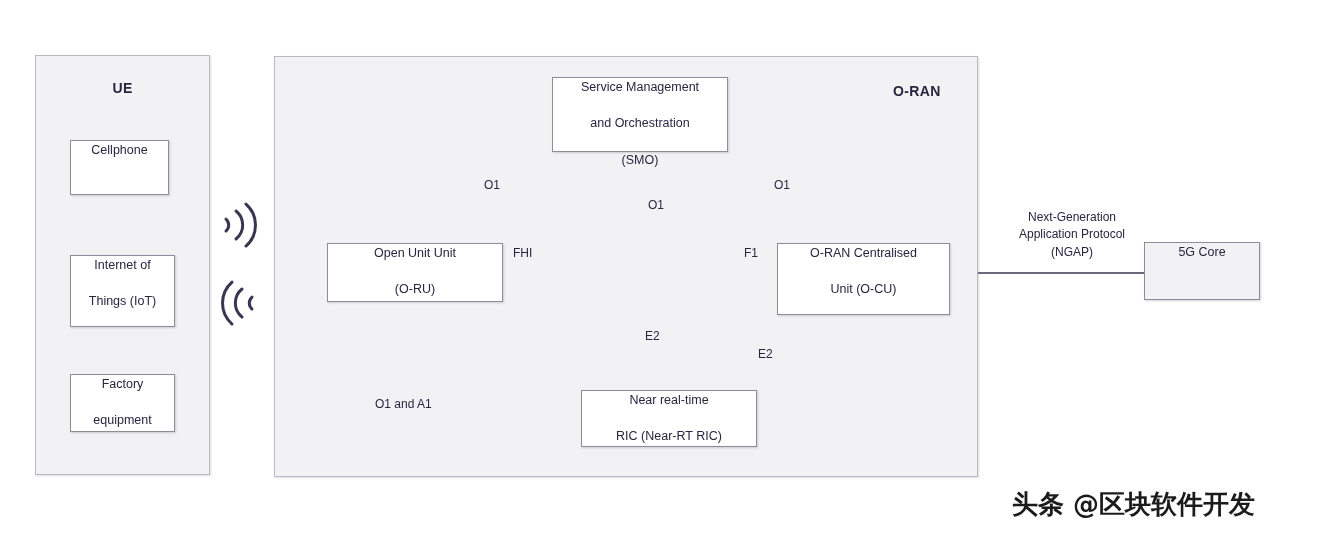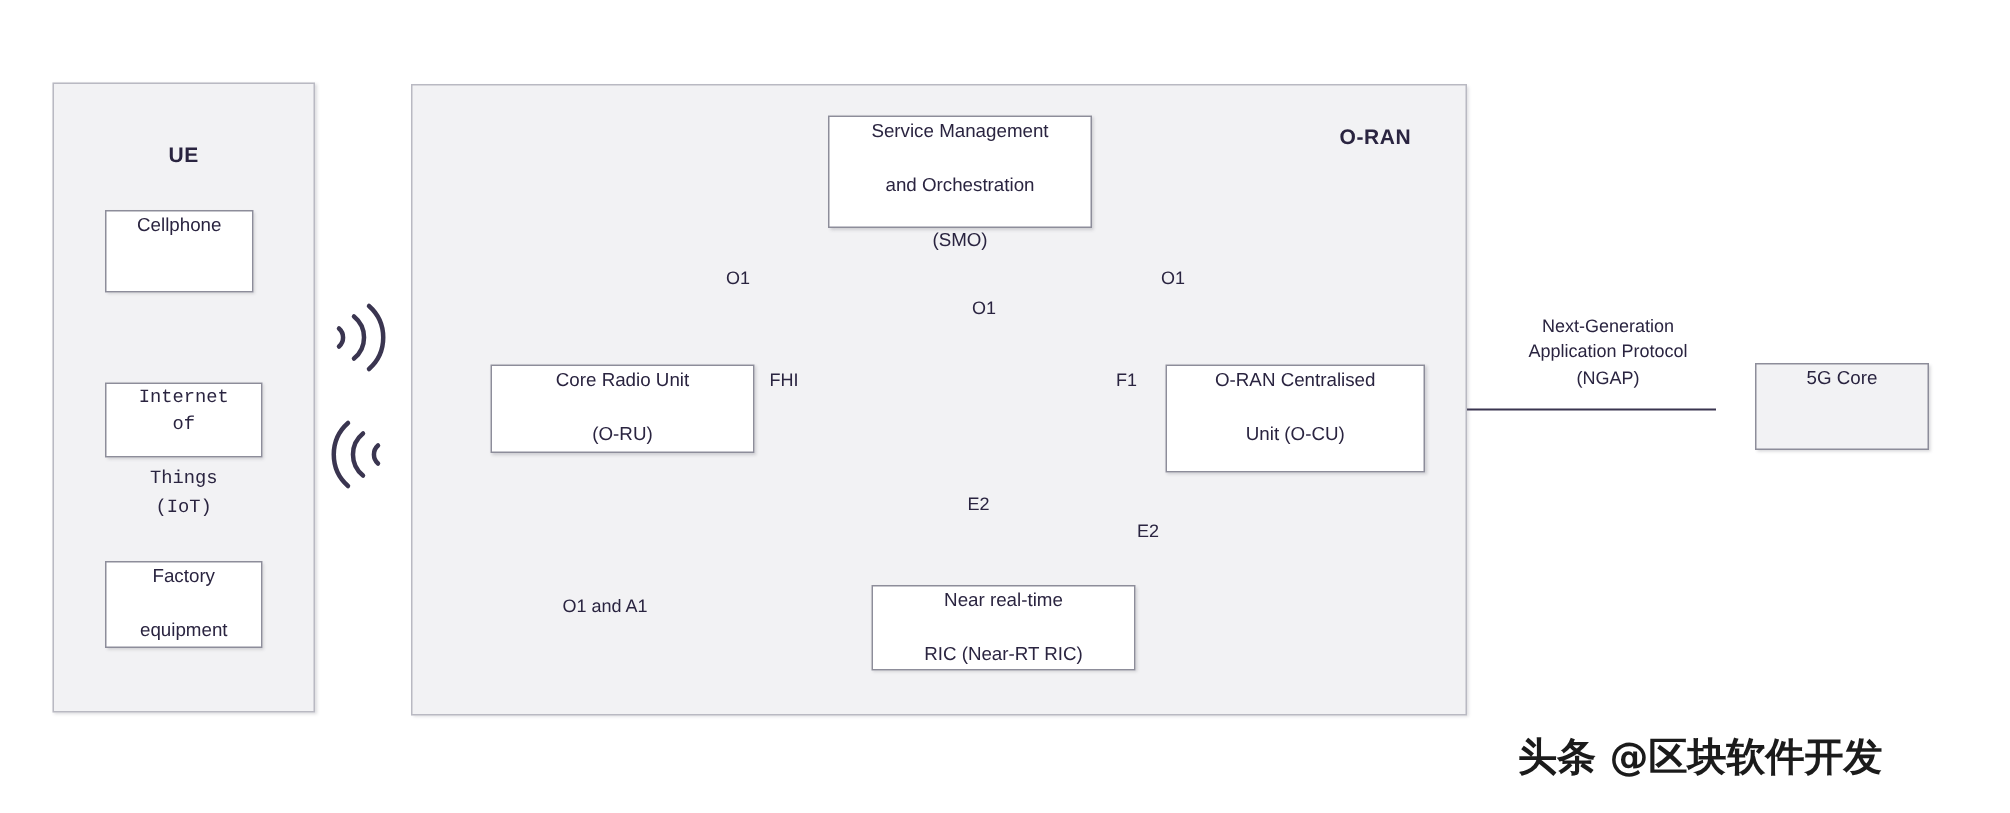--- a/index.html
+++ b/index.html
@@ -106,27 +106,27 @@
       <path d="M 640 302 L 640 390"></path>
 
       <path d="M 858 302 L 700 390"></path>
 
       <path d="M 552 115 L 318 115 Q 310 115 310 123 L 310 410 Q 310 418 318 418 L 552 418"></path>
     </g>
   </svg>
 
   <div class="panel" style="left:35px; top:55px; width:175px; height:420px;"></div>
 
-  <div class="panel-title" style="left:35px; top:95px; width:175px; text-align:center;">UE</div>
+  <div class="panel-title" style="left:35px; top:80px; width:175px; text-align:center;">UE</div>
 
   <div class="node" style="left:70px; top:140px; width:99px; height:55px;">
     <span>Cellphone</span>
   </div>
 
-  <div class="node" style="left:70px; top:255px; width:105px; height:50px;font-family:Liberation Mono, monospace;">
+  <div class="node" style="left:70px; top:255px; width:105px; height:72px;">
     <span>
       <span>Internet of</span><br>
       <span>Things (IoT)</span>
     </span>
   </div>
 
   <div class="node" style="left:70px; top:374px; width:105px; height:58px;">
     <span>
       <span>Factory</span><br>
       <span>equipment</span>
@@ -156,21 +156,21 @@
   <div class="node" style="left:552px; top:77px; width:176px; height:75px;">
     <span>
       <span>Service Management</span><br>
       <span>and Orchestration</span><br>
       <span>(SMO)</span>
     </span>
   </div>
 
   <div class="node" style="left:327px; top:243px; width:176px; height:59px;">
     <span>
-      <span>Core Radio Unit</span><br>
+      <span>Open Unit Unit</span><br>
       <span>(O-RU)</span>
     </span>
   </div>
 
 
   <div class="node" style="left:777px; top:243px; width:173px; height:72px;">
     <span>
       <span>O-RAN Centralised</span><br>
       <span>Unit (O-CU)</span>
     </span>
@@ -198,19 +198,19 @@
   <div class="edge-label" style="left:758px; top:347px;">E2</div>
 
   <div class="edge-label" style="left:375px; top:397px;">O1 and A1</div>
 
   <div class="edge-label multiline" style="left:982px; top:209px; width:180px;">
     <span>Next-Generation</span><br>
     <span>Application Protocol</span><br>
     <span>(NGAP)</span>
   </div>
 
-  <div class="node filled" style="left:1144px; top:242px; width:116px; height:58px;margin-left:26px;">
+  <div class="node filled" style="left:1144px; top:242px; width:116px; height:58px;">
     <span>5G Core</span>
   </div>
 
   <div class="watermark" style="left:1012px; top:487px;">头条 @区块软件开发</div>
 
 </div>
 
 </body></html>

